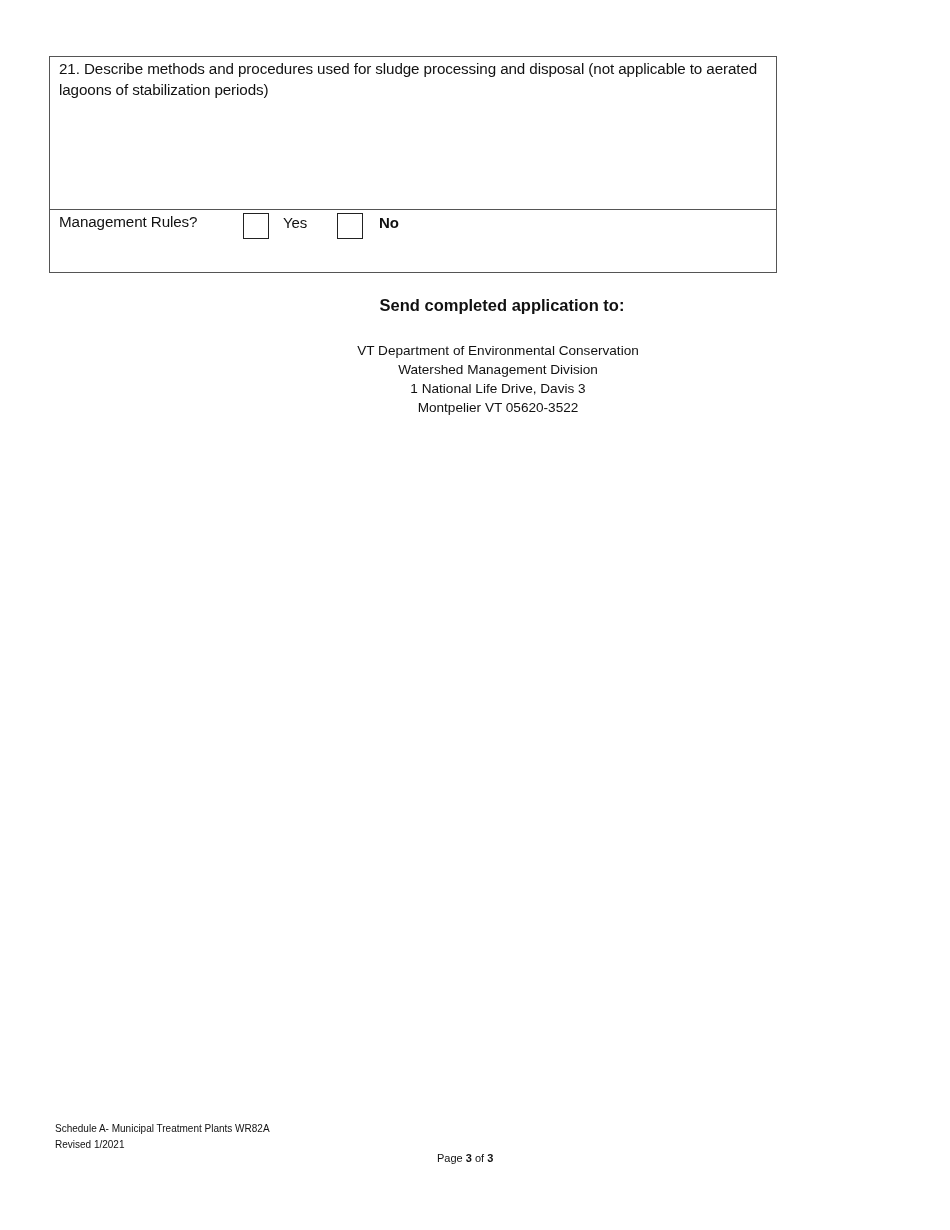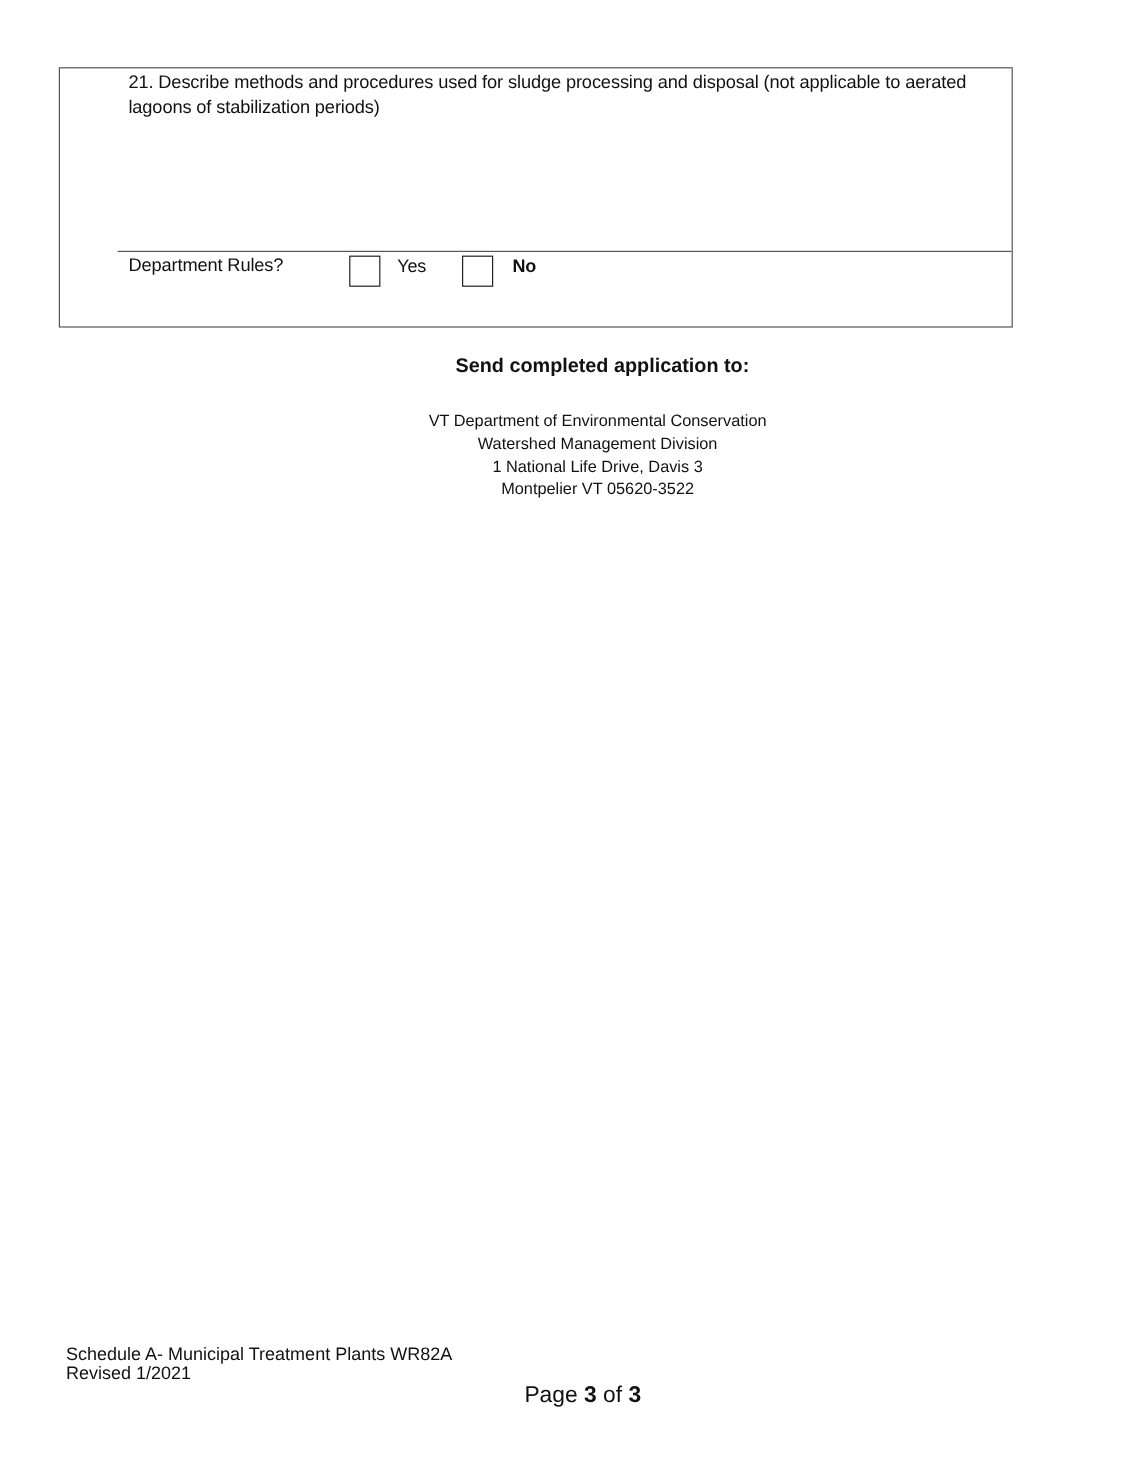--- a/index.html
+++ b/index.html
@@ -1,22 +1,22 @@
 <!DOCTYPE html>
 <html><head>
   <meta charset="utf-8">
   <style>
     html, body { margin: 0; padding: 0; background: #ffffff; }
     body {
       width: 950px; height: 1230px; position: relative; overflow: hidden;
       font-family: "Liberation Sans", sans-serif; color: #111;
     }
     .form-table {
-      position: absolute; left: 49px; top: 56px; width: 795px;
-      border: 1px solid #555; box-sizing: border-box; padding-left: 48px;
+      position: absolute; left: 49px; top: 56px; width: 728px;
+      border: 1px solid #555; box-sizing: border-box;
     }
     .row { box-sizing: border-box; padding: 2px 8px 0 9px; font-size: 15.2px; line-height: 20.5px; letter-spacing: -0.1px; }
     .row-21 { height: 153px; border-bottom: 1px solid #555; }
     .row-22 { height: 62px; position: relative; }
     .q22-line2 { position: relative; height: 24px; }
     .checkbox {
       position: absolute; top: 1px; width: 26px; height: 26px;
       border: 1.5px solid #222; box-sizing: border-box; background: #fff; cursor: pointer;
     }
     .cb-yes { left: 184px; }
@@ -26,37 +26,37 @@
     .lbl-no { left: 320px; font-weight: bold; }
     .send-heading {
       position: absolute; left: 0; width: 1004px; top: 296px; text-align: center;
       font-weight: bold; font-size: 16.5px;
     }
     .address {
       position: absolute; left: 0; width: 996px; top: 341px; text-align: center;
       font-size: 13.6px; line-height: 19px;
     }
     .footer-left {
-      position: absolute; left: 55px; top: 1121px; font-size: 15px; line-height: 15.5px;
+      position: absolute; left: 55px; top: 1121px; font-size: 10px; line-height: 15.5px;
     }
     .page-num {
-      position: absolute; left: 437px; top: 1152px; font-size: 19px;
+      position: absolute; left: 437px; top: 1152px; font-size: 11px;
     }
     .page-num b { font-weight: bold; }
   </style>
 </head>
 <body>
 
 <div class="form-table">
   <div class="row row-21">
     <span>21. Describe methods and procedures used for sludge processing and disposal (not applicable to aerated lagoons of stabilization periods)</span>
   </div>
   <div class="row row-22">
     <div class="q22-line2">
-      <span>Department Rules?</span>
+      <span>Management Rules?</span>
       <span class="checkbox cb-yes"></span>
       <span class="opt-label lbl-yes">Yes</span>
       <span class="checkbox cb-no"></span>
       <span class="opt-label lbl-no">No</span>
     </div>
   </div>
 </div>
 
 <div class="send-heading">Send completed application to:</div>
 

